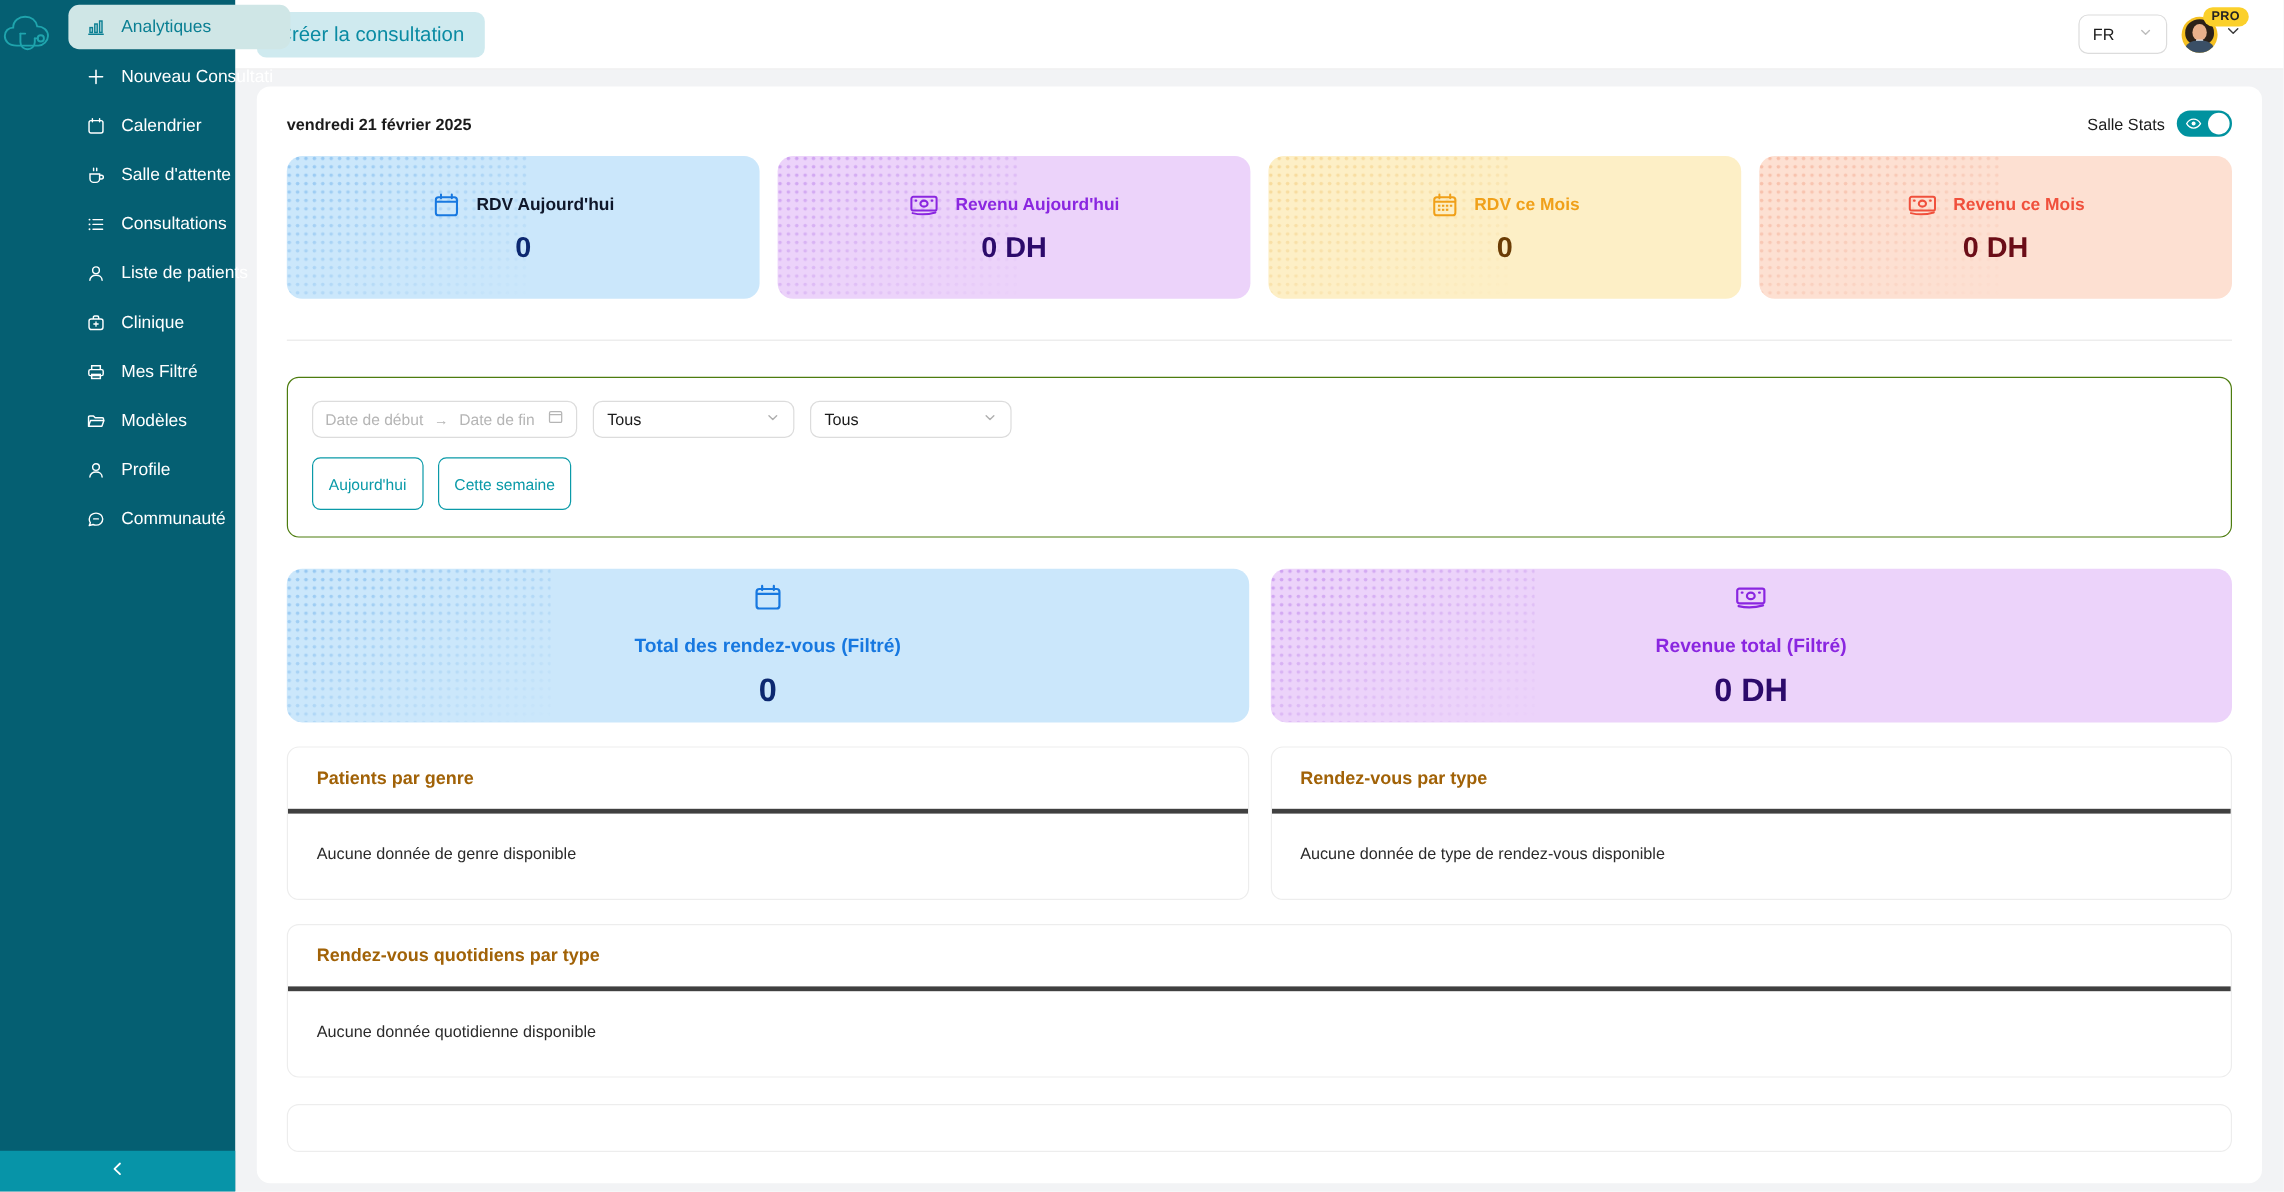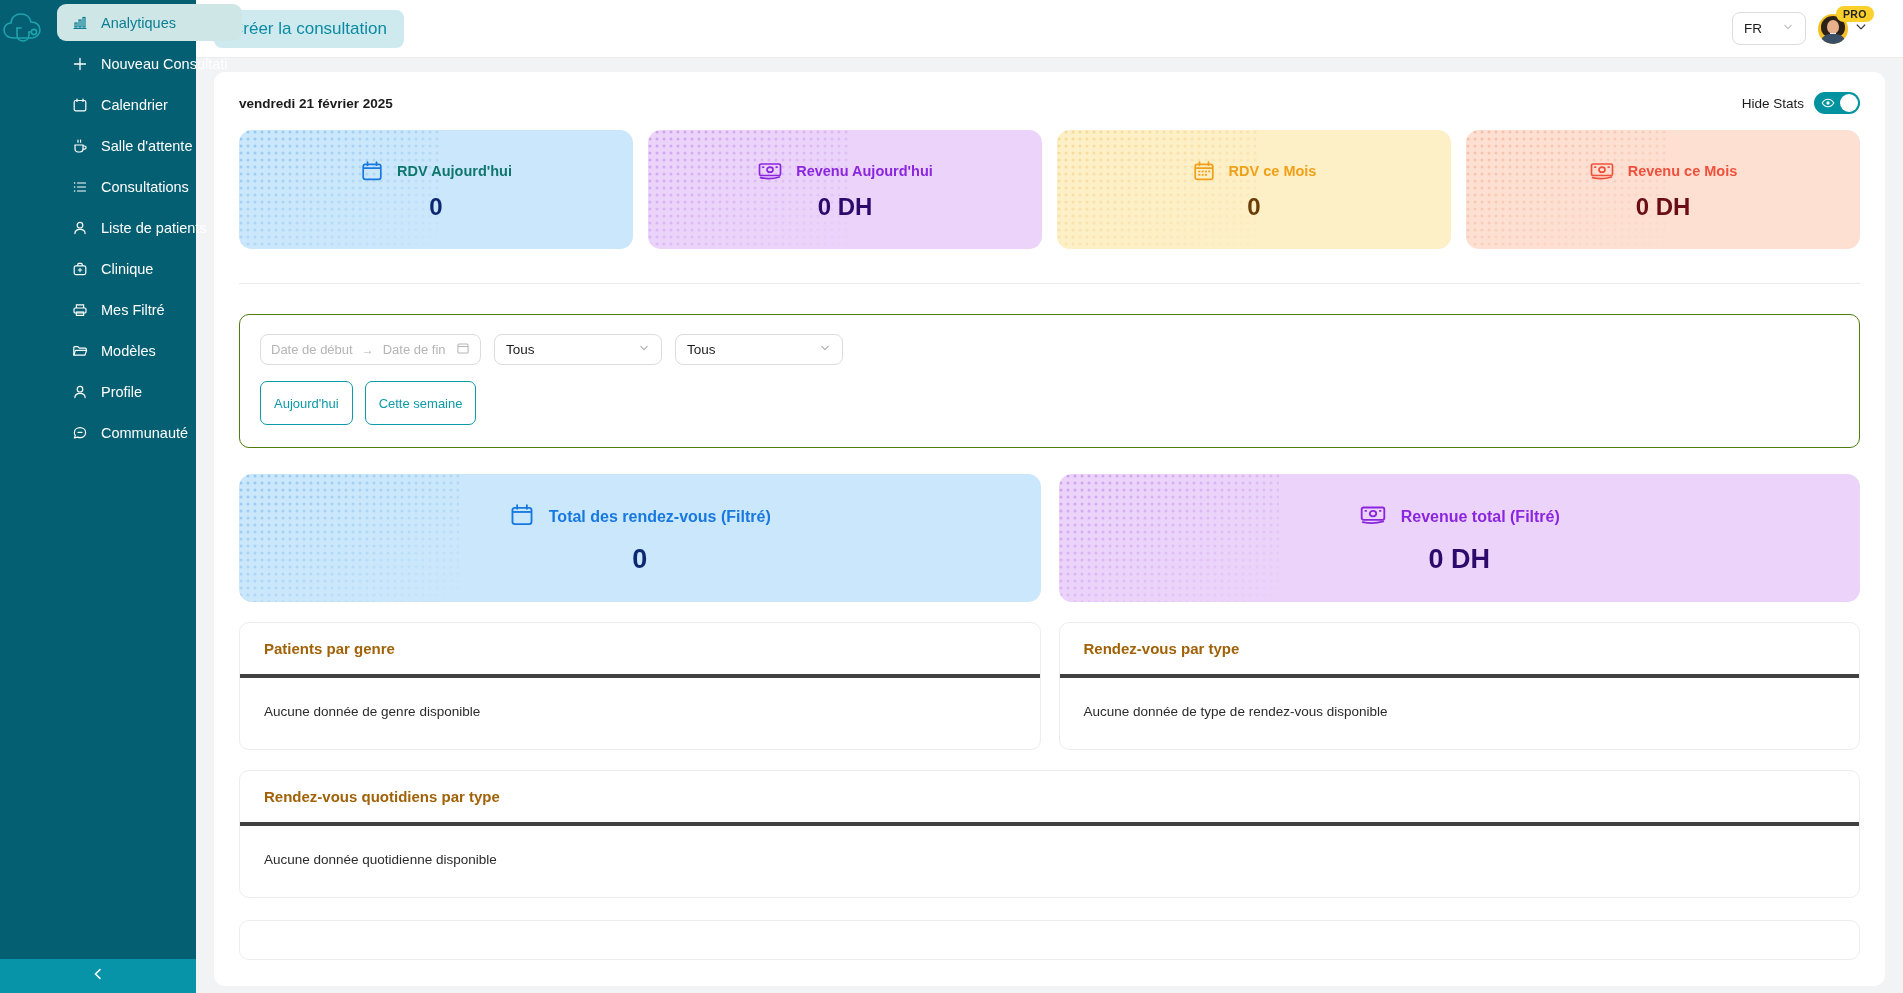--- a/index.html
+++ b/index.html
@@ -64,21 +64,21 @@
   .date-range .cal{margin-left:auto;color:#b5b5b5;}
   .sel{border:1px solid #dcdcdc;border-radius:8px;height:31px;width:168px;display:flex;align-items:center;justify-content:space-between;padding:0 11px;font-size:13.5px;background:#fff;cursor:pointer;}
   .sel .chev{color:#b0b0b0;}
   .quick-row{display:flex;gap:12px;margin-top:16px;}
   .chip{border:1px solid #0a9aa8;color:#0a9aa8;background:#fff;border-radius:7px;height:44px;padding:0 13px;font-size:13px;cursor:pointer;font-family:inherit;display:flex;align-items:center;}
 
   
   .filtered-row{display:flex;gap:18px;margin-top:26px;}
   .fcard{flex:1;border-radius:13px;height:128px;display:flex;flex-direction:column;align-items:center;justify-content:center;gap:12px;position:relative;overflow:hidden;}
   .fcard .dots{position:absolute;left:0;top:0;width:220px;height:128px;opacity:.5;}
-  .fcard-head{display:flex;align-items:center;gap:14px;position:relative;z-index:2;}
+  .fcard-head{display:flex;align-items:center;gap:14px;position:relative;z-index:2;flex-direction:column;}
   .fcard-title{font-size:16px;font-weight:bold;}
   .fcard-value{font-size:27px;font-weight:bold;position:relative;z-index:2;}
 
   
   .data-row{display:flex;gap:18px;margin-top:20px;}
   .dpanel{flex:1;border:1px solid #ededed;border-radius:10px;background:#fff;overflow:hidden;}
   .dpanel-head{padding:17px 24px;font-size:15px;font-weight:bold;color:#a16207;border-bottom:4px solid #404040;}
   .dpanel-body{padding:26px 24px 30px 24px;font-size:13.5px;color:#2b2b2b;}
   .dpanel-full{margin-top:20px;}
   .dpanel-stub{margin-top:22px;border:1px solid #ededed;border-radius:10px;background:#fff;height:40px;padding:17px 24px;font-size:15px;font-weight:bold;overflow:hidden;}
@@ -263,21 +263,21 @@
         </span>
       </div>
     </header>
 
     <div class="scroll-area">
       <section class="panel">
 
         <div class="panel-head">
           <div class="date-title">vendredi 21 février 2025</div>
           <div class="hide-stats">
-            <span>Hide Stats</span>
+            <span>Salle Stats</span>
             <div class="toggle">
               <span class="eye">
                 <svg width="14" height="14" viewBox="0 0 16 16" fill="none">
                   <path d="M1.4 8S3.8 3.8 8 3.8 14.6 8 14.6 8 12.2 12.2 8 12.2 1.4 8 1.4 8Z" stroke="#fff" stroke-width="1.2"></path>
                   <circle cx="8" cy="8" r="1.9" fill="#fff"></circle>
                 </svg>
               </span>
               <span class="knob"></span>
             </div>
           </div>
@@ -302,21 +302,21 @@
               <rect width="200" height="119" fill="url(#p0)" mask="url(#m0)"></rect>
             </svg>
             <div class="stat-head">
               <span>
                 <svg width="24" height="24" viewBox="0 0 24 24" fill="none">
                   <rect x="3.2" y="5.4" width="17.6" height="15" rx="2.2" stroke="#1778e0" stroke-width="1.7"></rect>
                   <path d="M3.2 9.2h17.6" stroke="#1778e0" stroke-width="1.7"></path>
                   <path d="M7.5 3v3.2M16.5 3v3.2" stroke="#1778e0" stroke-width="1.7" stroke-linecap="round"></path>
                 </svg>
               </span>
-              <span class="stat-title" style="color: #0f766e;">RDV Aujourd'hui</span>
+              <span class="stat-title" style="color: #0f172a;">RDV Aujourd'hui</span>
             </div>
             <div class="stat-value" style="color: rgb(12, 40, 112);">0</div>
           </div>
 
           <div class="stat" id="st1" style="background: rgb(236, 211, 250);">
             <svg class="dots" viewBox="0 0 200 119" preserveAspectRatio="none">
               <defs>
                   <pattern id="p1" width="7" height="7" patternUnits="userSpaceOnUse">
                     <circle cx="2" cy="2" r="1.5" fill="#b070e8"></circle>
                   </pattern>

